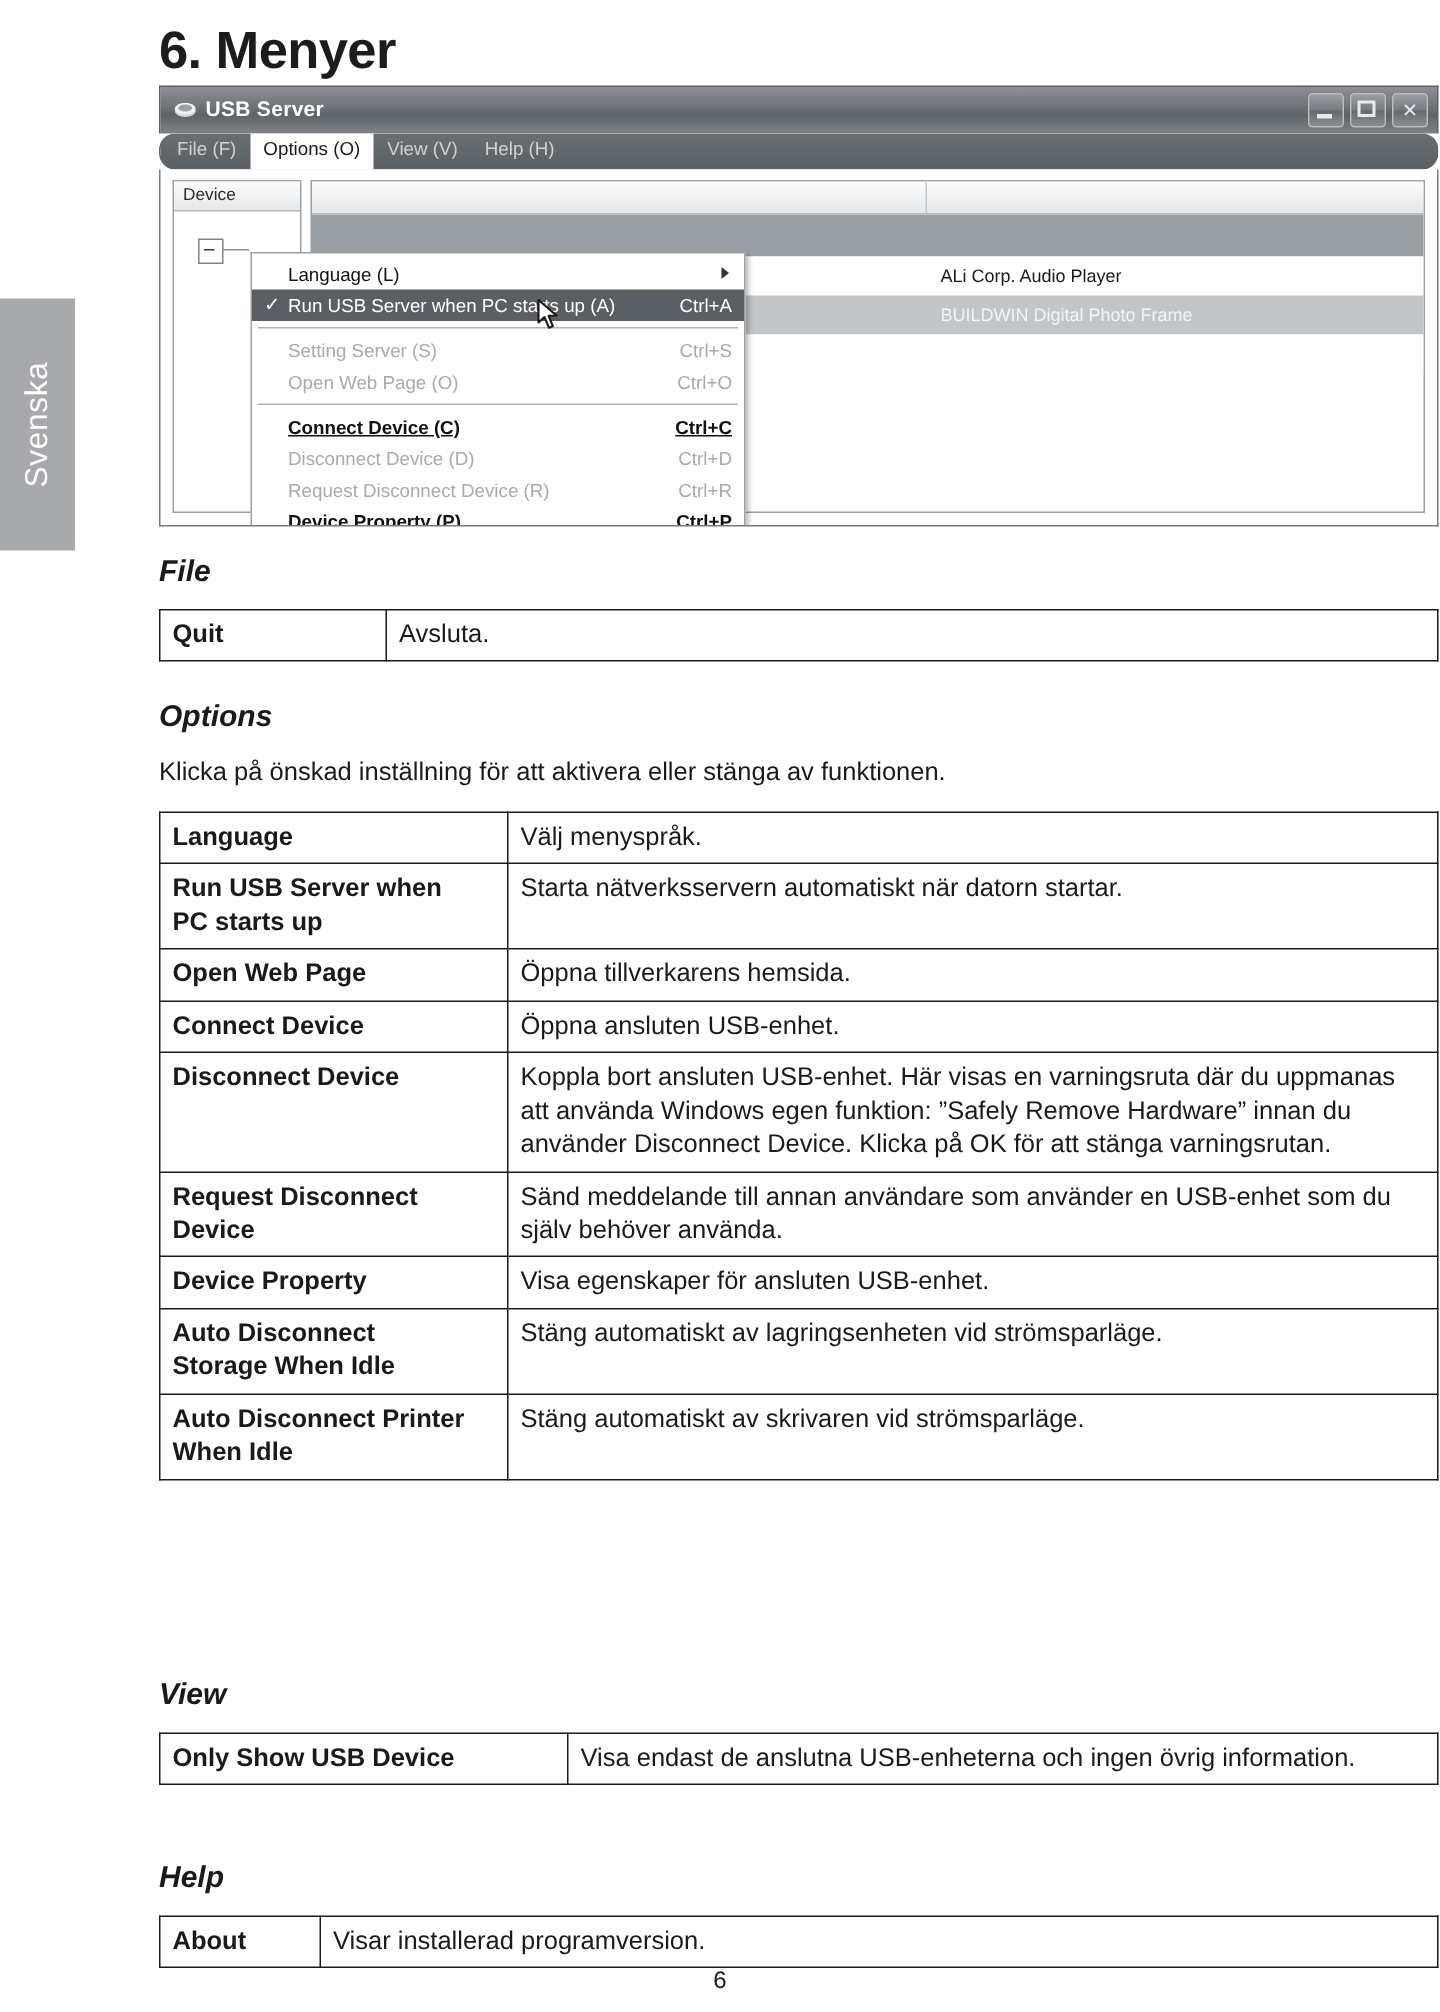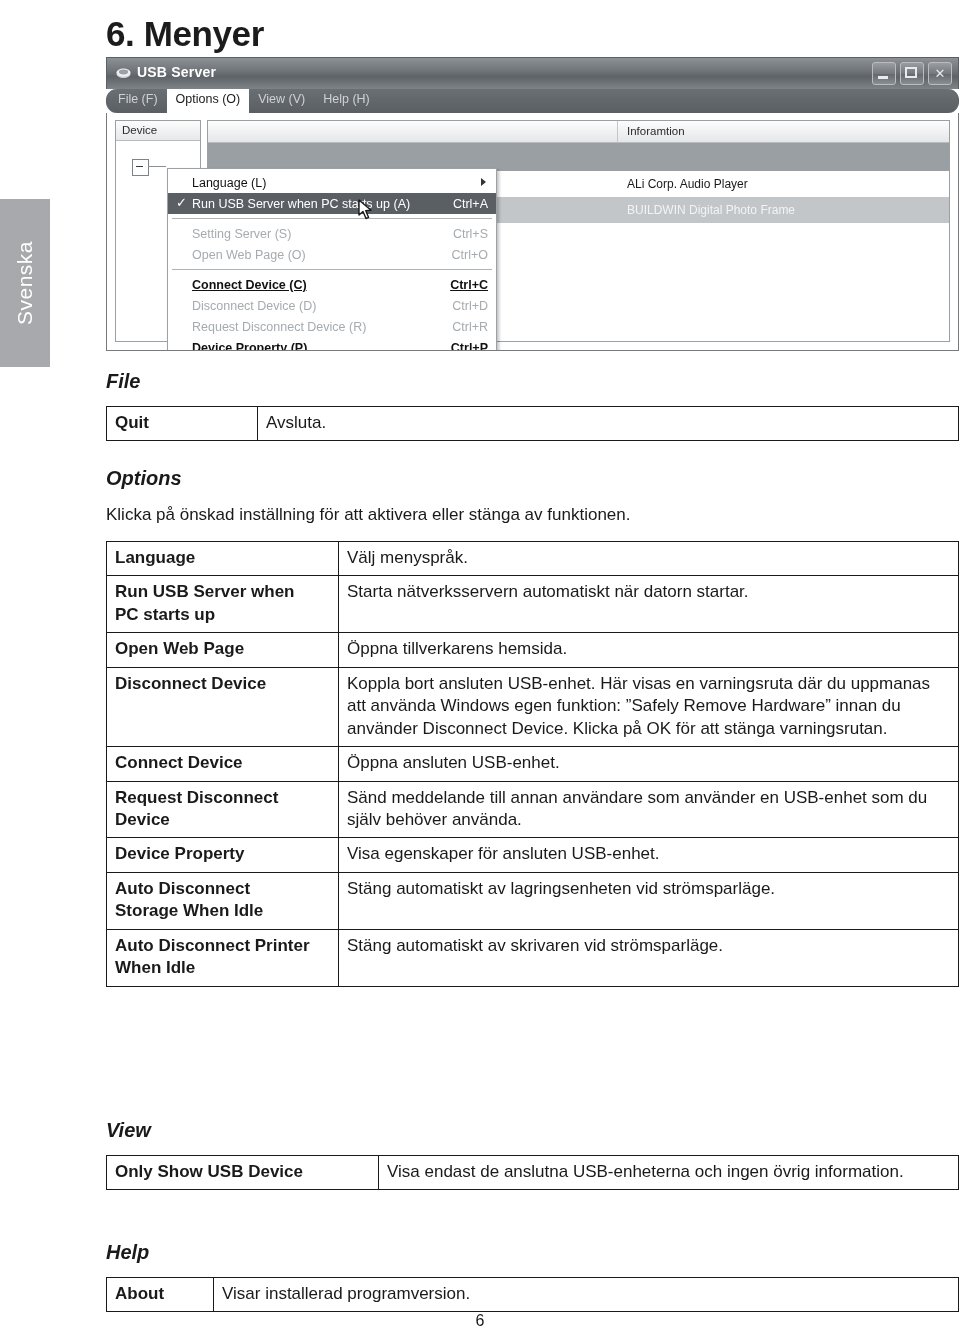--- a/index.html
+++ b/index.html
@@ -409,21 +409,20 @@
 
     <div class="tree-panel">
       <div class="tree-header">Device</div>
       <div class="tree-node"></div>
       <div class="tree-line"></div>
     </div>
 
     <div class="list-panel">
       <div class="list-header">
         <div class="col col-status"></div>
-        <div class="col col-info">Inforamtion</div>
       </div>
       <div class="list-row row-selected">
         <div class="cell c1"></div>
         <div class="cell c2"></div>
       </div>
       <div class="list-row row-white">
         <div class="cell c1">vice Free</div>
         <div class="cell c2">ALi Corp. Audio Player</div>
       </div>
       <div class="list-row row-gray">
@@ -516,26 +515,26 @@
   </tr>
   <tr>
     <td class="k">Run USB Server when PC starts up</td>
     <td class="v">Starta nätverksservern automatiskt när datorn startar.</td>
   </tr>
   <tr>
     <td class="k">Open Web Page</td>
     <td class="v">Öppna tillverkarens hemsida.</td>
   </tr>
   <tr>
+    <td class="k">Connect Device</td>
+    <td class="v">Öppna ansluten USB-enhet.</td>
+  </tr>
+  <tr>
     <td class="k">Disconnect Device</td>
     <td class="v">Koppla bort ansluten USB-enhet. Här visas en varningsruta där du uppmanas att använda Windows egen funktion: ”Safely Remove Hardware” innan du använder Disconnect Device. Klicka på OK för att stänga varningsrutan.</td>
-  </tr>
-  <tr>
-    <td class="k">Connect Device</td>
-    <td class="v">Öppna ansluten USB-enhet.</td>
   </tr>
   <tr>
     <td class="k">Request Disconnect Device</td>
     <td class="v">Sänd meddelande till annan användare som använder en USB-enhet som du själv behöver använda.</td>
   </tr>
   <tr>
     <td class="k">Device Property</td>
     <td class="v">Visa egenskaper för ansluten USB-enhet.</td>
   </tr>
   <tr>

